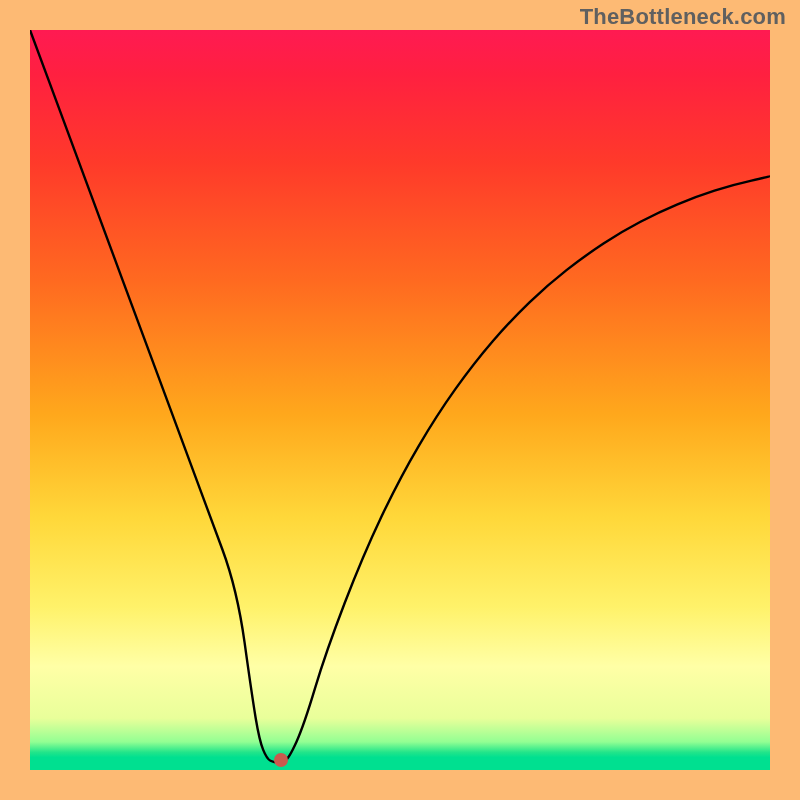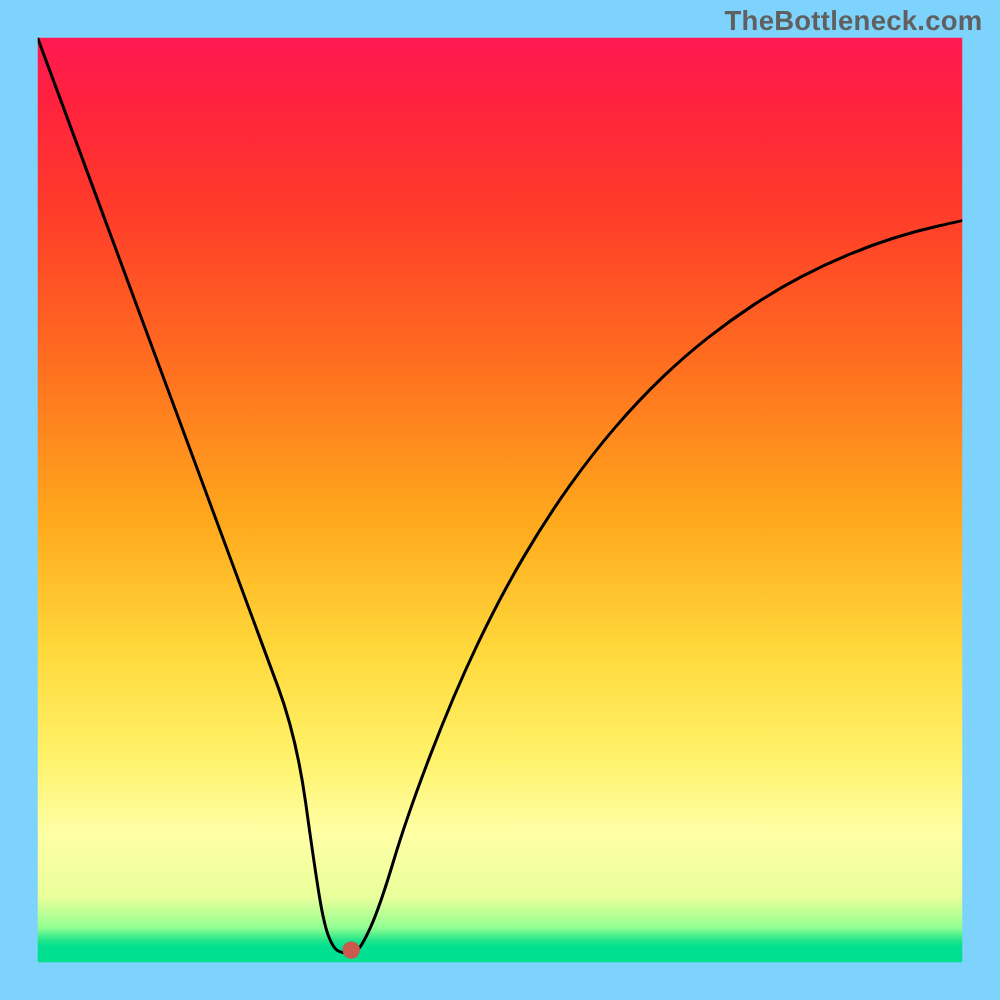--- a/index.html
+++ b/index.html
@@ -8,21 +8,21 @@
     width: 800px;
     height: 800px;
     background: #000;
     overflow: hidden;
     font-family: Arial, Helvetica, sans-serif;
   }
   .frame {
     position: relative;
     width: 800px;
     height: 800px;
-    background: #7dd3fc;
+    background: #fdba74;
   }
   .watermark {
     position: absolute;
     top: 4px;
     right: 14px;
     color: #606060;
     font-size: 22px;
     font-weight: 600;
     letter-spacing: 0.2px;
     z-index: 10;

